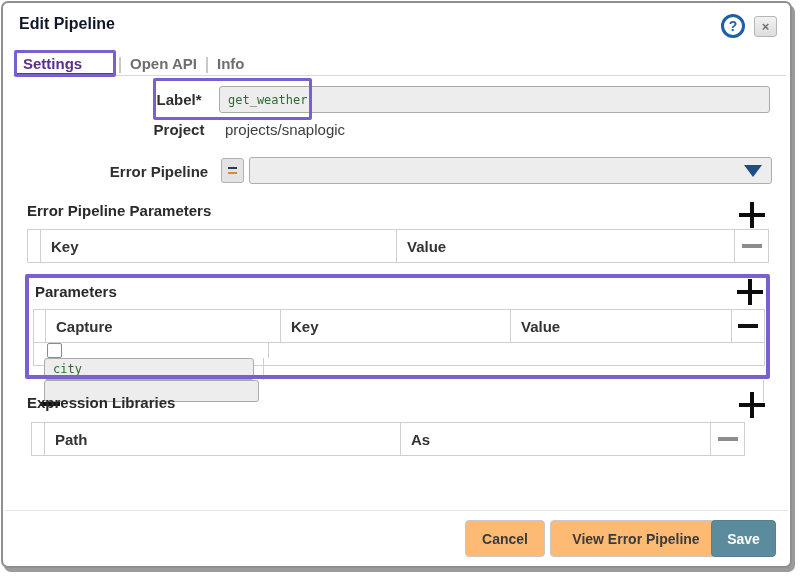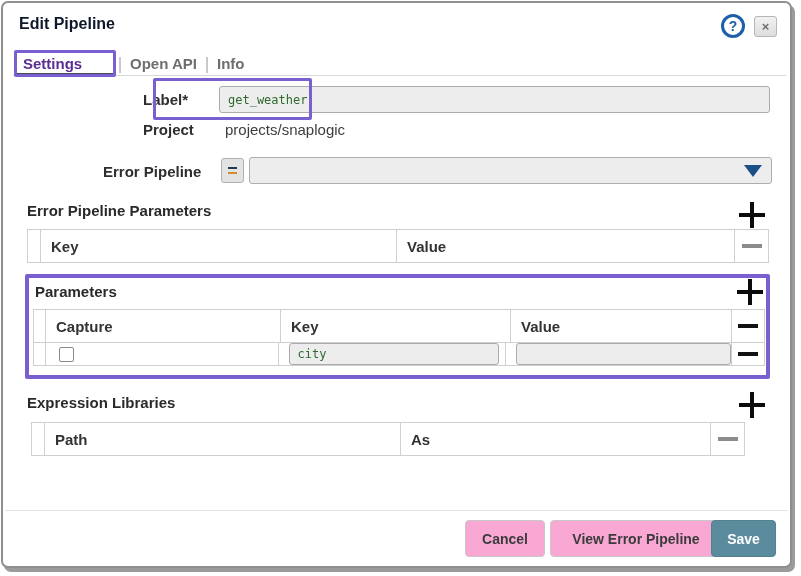--- a/index.html
+++ b/index.html
@@ -31,21 +31,21 @@
   .tab { top: 52px; font-size: 15px; font-weight: bold; color: #6e6e6e; cursor: pointer; }
   .tab.active { color: #5b2d90; text-align: center; }
   .tab-sep { top: 54px; width: 2px; height: 16px; background: #c9c9c9; }
   .tab-underline { left: 12px; top: 70px; width: 100px; height: 3px; background: #4c4c4c; }
   .tabs-line { left: 10px; top: 72px; width: 773px; height: 1px; background: #d8d8d8; }
 
   
   .anno { border: 3px solid #7a5fd0; border-radius: 2px; pointer-events: none; z-index: 30; background: transparent; }
 
   
-  .flabel { font-size: 15px; font-weight: bold; color: #2e2e2e; text-align: left; }
+  .flabel { font-size: 15px; font-weight: bold; color: #2e2e2e; text-align: center; }
   .fld {
     background: #ededed; border: 1px solid #ababab; border-radius: 3px;
     font-family: "DejaVu Sans Mono", monospace; font-size: 12px; color: #2e6b2e;
     padding: 0 8px;
   }
   .static-val { font-size: 15px; color: #3d3d3d; }
 
   .eq-btn {
     left: 218px; top: 155px; width: 23px; height: 25px;
     background: #e3e3e3; border: 1px solid #b0b0b0; border-radius: 3px;
@@ -71,42 +71,42 @@
   .plus { width: 26px; height: 26px; cursor: pointer; }
   .plus::before { content: ""; position: absolute; left: 0; top: 11px; width: 26px; height: 4px; background: #0b0b0b; }
   .plus::after  { content: ""; position: absolute; left: 11px; top: 0; width: 4px; height: 26px; background: #0b0b0b; }
   .minus { width: 20px; height: 4px; background: #8c8c8c; cursor: pointer; }
   .minus.dark { background: #111; }
 
   
   .tbl { border: 1px solid #cfcfcf; background: #fff; display: flex; flex-direction: column; }
   .tr { display: flex; height: 32px; }
   .tr + .tr { border-top: 1px solid #cfcfcf; }
-  .tr.row2 { height: 23px; }
+  .tr.row2 { height: 23px; flex-direction: column; }
   .td { border-right: 1px solid #cfcfcf; display: flex; align-items: center; padding-left: 10px; }
   .td:last-child { border-right: none; justify-content: center; padding-left: 0; }
   .td.head { font-weight: bold; font-size: 15px; color: #333; }
   .td.stub { width: 13px; padding: 0; }
   .td.stub2 { width: 12px; padding: 0; }
   .c-key { width: 356px; } .c-val { flex: 1; } .c-minus { width: 33px; }
   .p-cap { width: 235px; } .p-key { width: 230px; } .p-val { flex: 1; } .p-minus { width: 32px; }
 
   .param-box { left: 22px; top: 271px; width: 745px; height: 105px; border: 4px solid #7a5fd0; border-radius: 2px; z-index: 30; pointer-events: none; }
 
   .chk {
     appearance: none; -webkit-appearance: none; width: 15px; height: 15px;
     border: 1px solid #8a8a8a; border-radius: 2px; background: #fff; margin-left: 3px; cursor: pointer;
   }
 
   
   .footer-line { left: 2px; top: 507px; width: 783px; height: 1px; background: #e4e4e4; }
   .btn {
     top: 517px; height: 37px; border-radius: 4px; font-family: "Liberation Sans", sans-serif;
     font-weight: bold; font-size: 14px; color: #3b3b3b;
-    background: #f9a8d4; border: 1px solid #c8c8c8; cursor: pointer;
+    background: #fdba74; border: 1px solid #c8c8c8; cursor: pointer;
   }
   .btn.primary { background: #5b8c9e; border-color: #54808f; color: #fff; }
 </style>
 </head>
 <body>
 
 <div class="dialog">
 
   <div class="abs title">Edit Pipeline</div>
   <div class="abs help">?</div>

